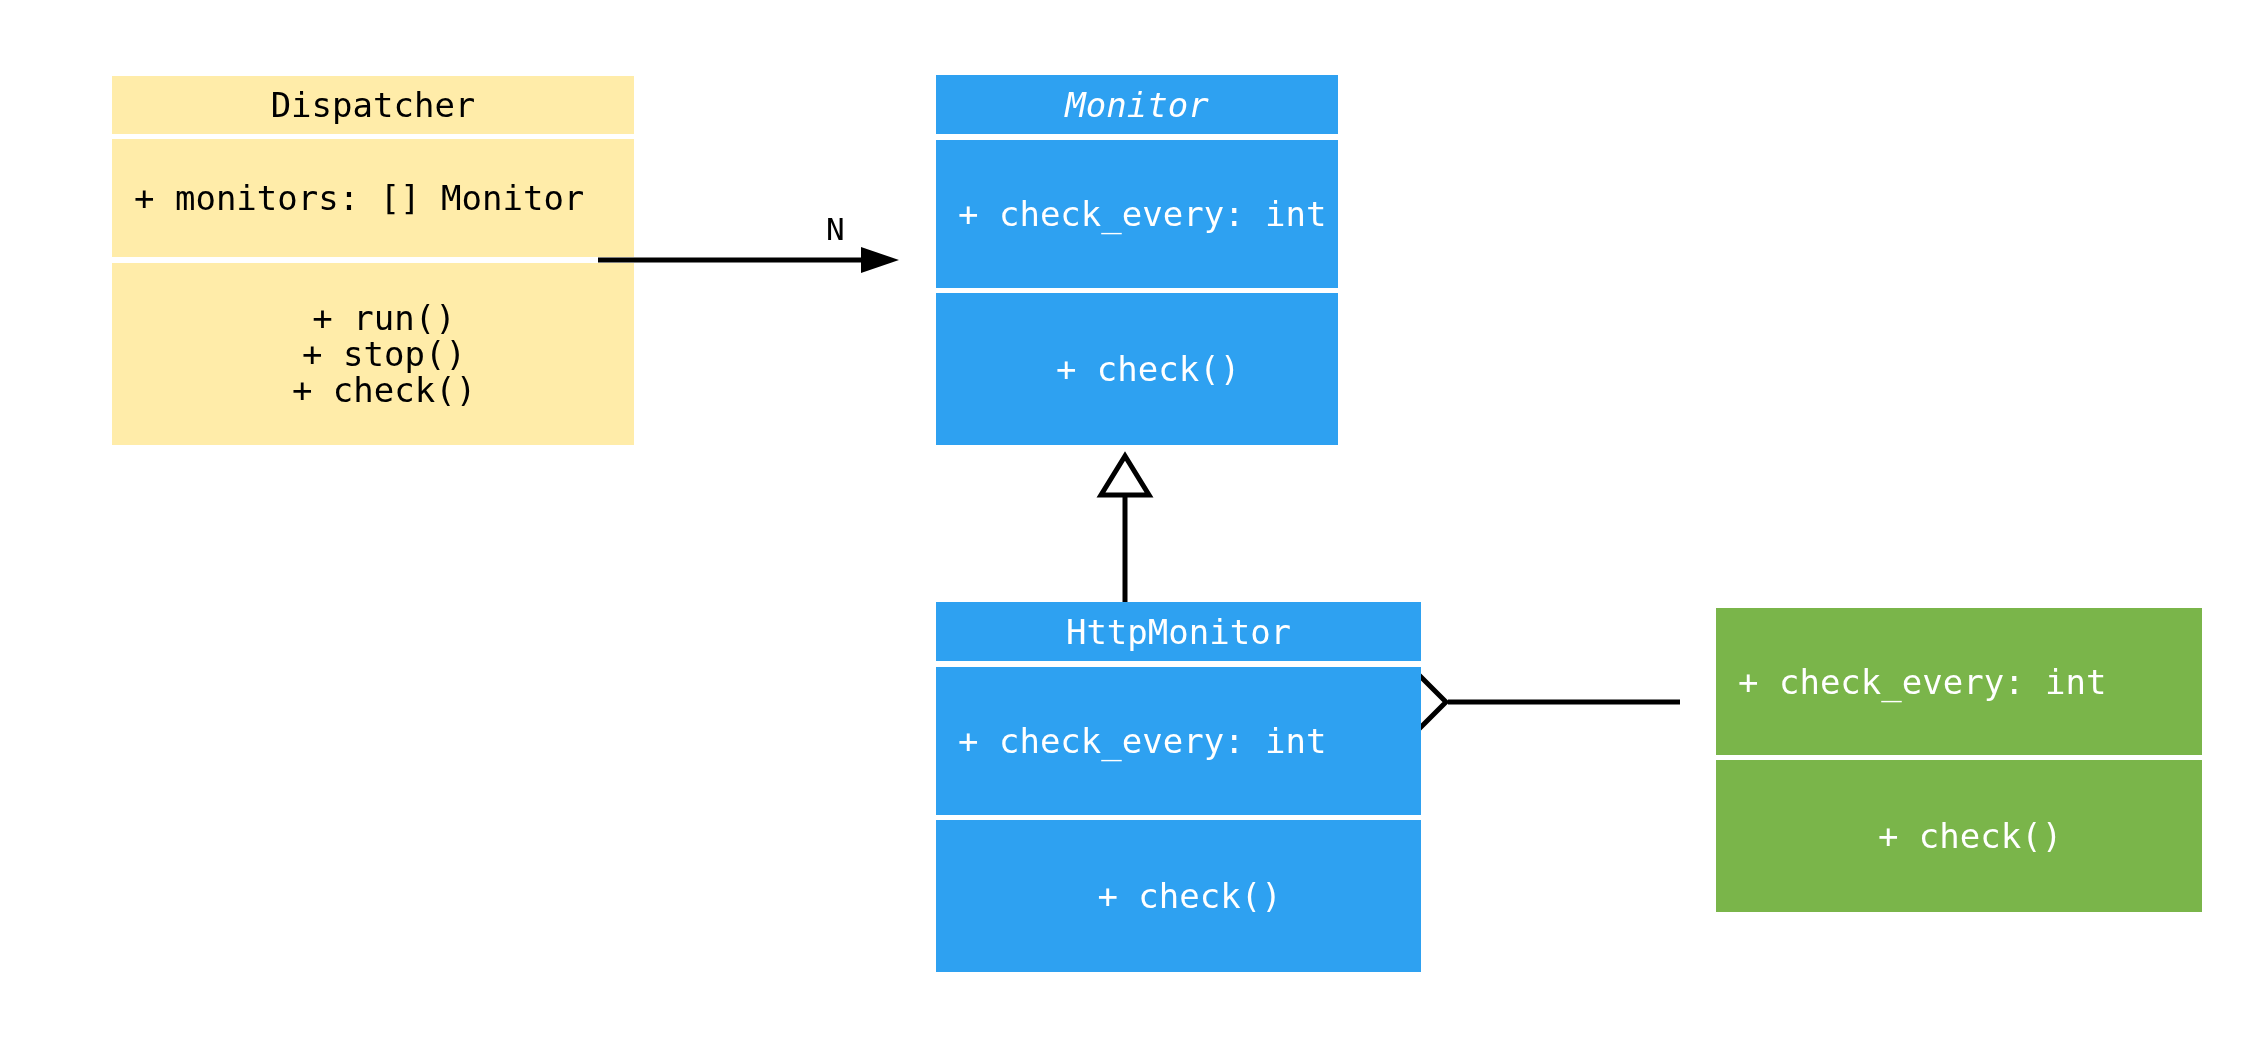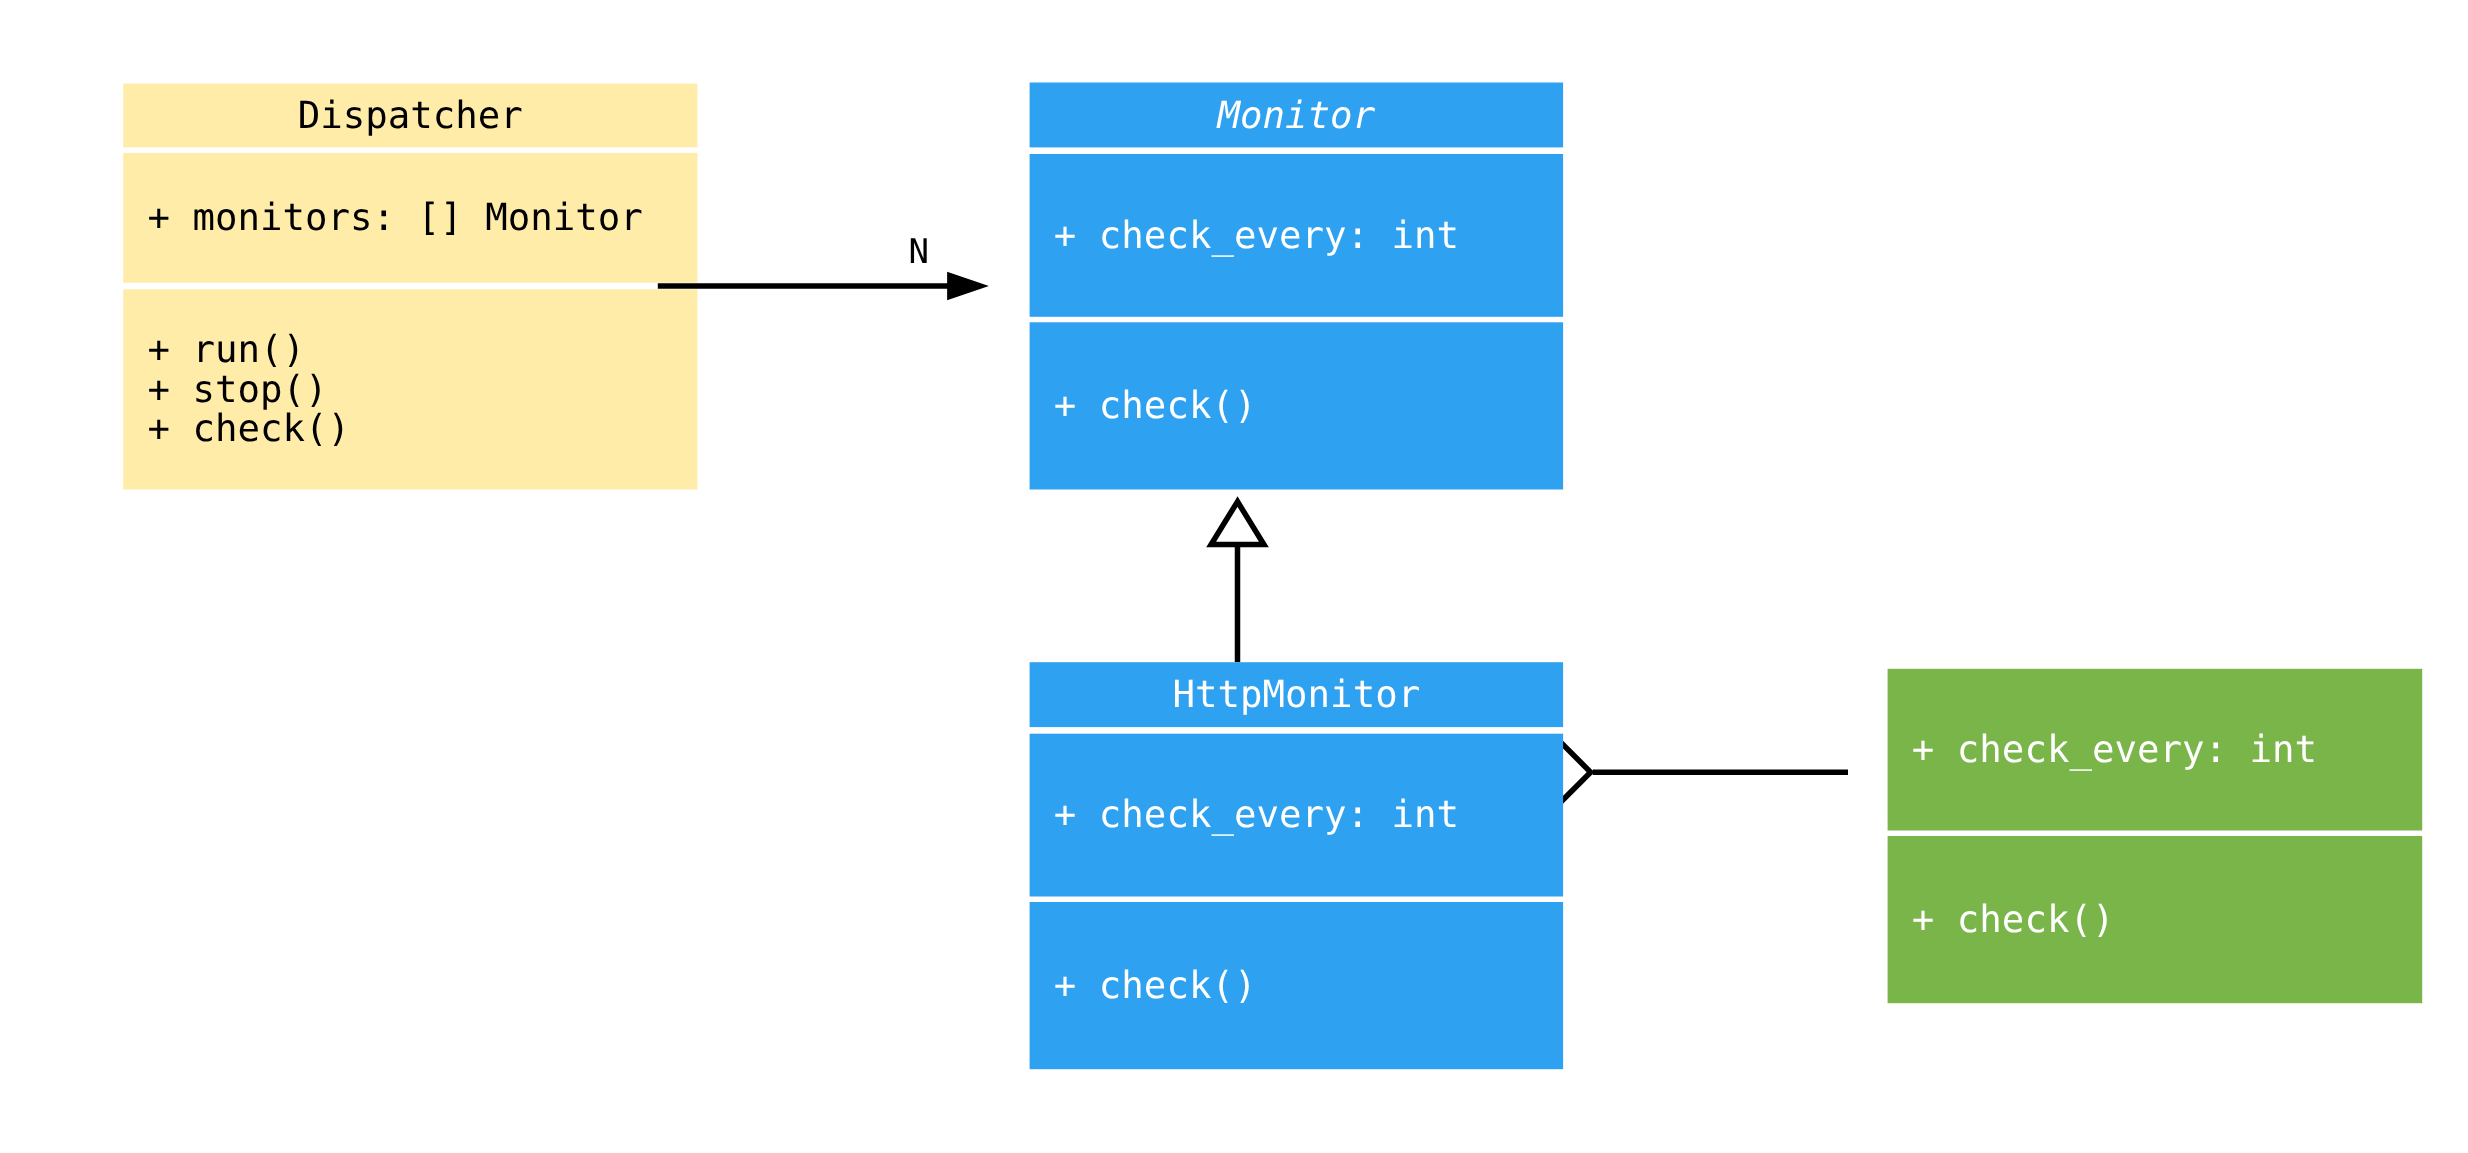--- a/index.html
+++ b/index.html
@@ -36,35 +36,36 @@
   }
   .klass .methods {
     margin-top: 5px;
     height: 152px;
     display: flex;
     flex-direction: column;
     justify-content: center;
     padding-left: 22px;
     font-size: 34px;
     line-height: 36px;
+    text-align: center;
   }
   .yellow .sec { background: #ffeca9; color: #000000; }
   .blue   .sec { background: #2ea1f1; color: #ffffff; }
   .green  .sec { background: #7ab54a; color: #ffffff; }
 
   .abstract-title { font-style: italic; }
 
   
   .box-dispatcher { left: 76px; top: 76px; width: 522px; }
   .box-dispatcher .title   { height: 58px; }
   .box-dispatcher .attrs   { margin-top: 5px; height: 118px; }
   .box-dispatcher .methods { margin-top: 6px; height: 182px; }
 
   
-  .box-monitor { left: 900px; top: 75px; width: 485px; border-radius: 25px; }
+  .box-monitor { left: 900px; top: 75px; width: 402px; border-radius: 25px; }
 
   
   .box-httpmonitor { left: 900px; top: 602px; width: 485px; }
 
   
   .box-httpclient { left: 1680px; top: 602px; width: 486px; }
   .box-httpclient .attrs { height: 147px; }
 
   .edge-label {
     position: absolute;

